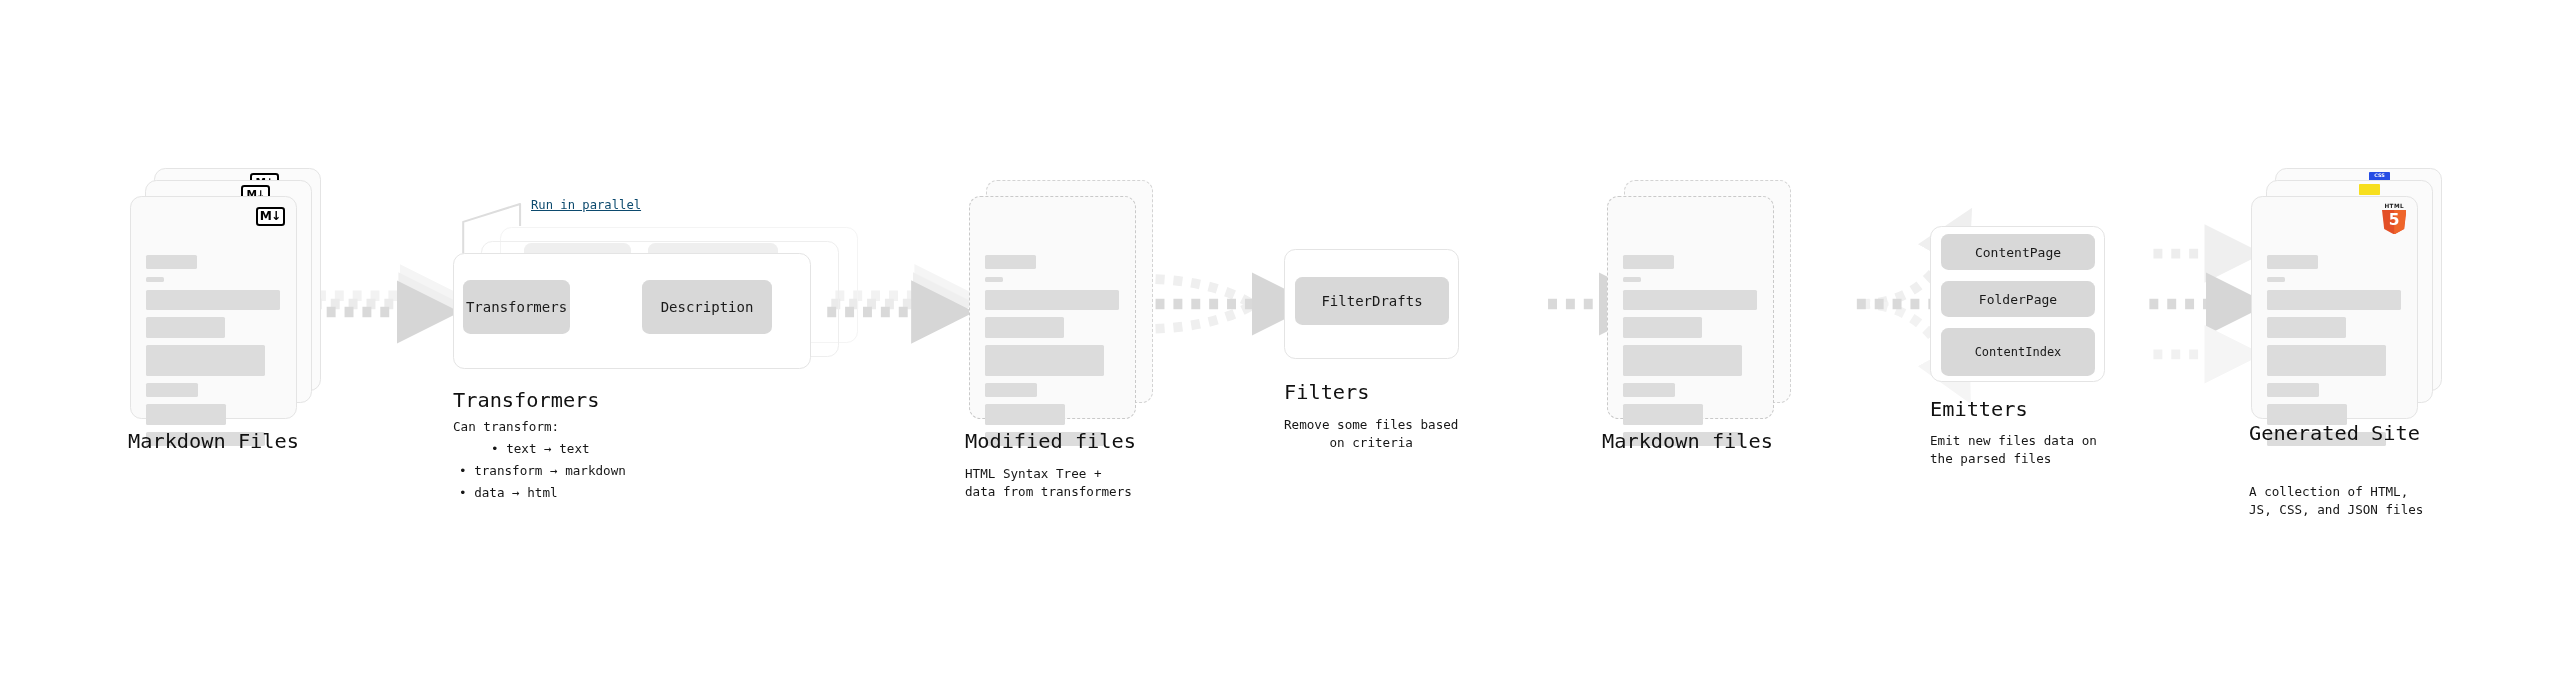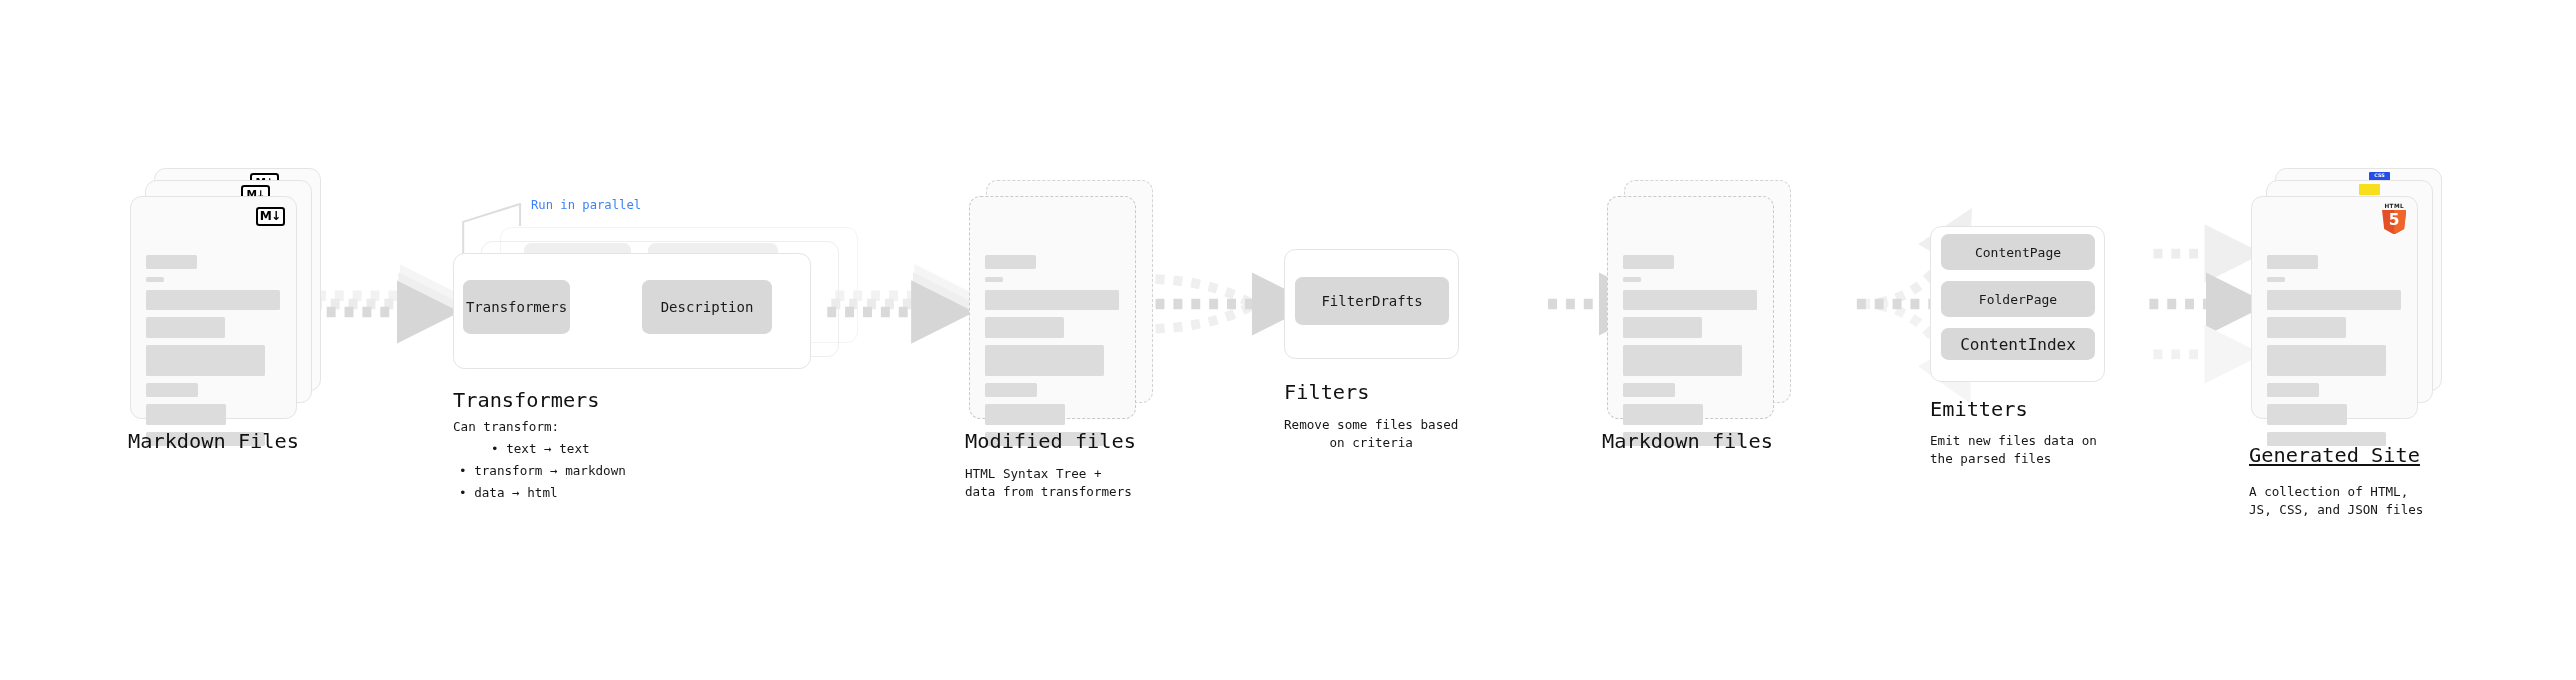--- a/index.html
+++ b/index.html
@@ -128,22 +128,23 @@
   .subtitle {
     position: absolute;
     font-size: 12.6px;
     line-height: 1.42;
     color: #161616;
     white-space: pre;
   }
   .parallel-label {
     position: absolute;
     font-size: 12.2px;
-    color: #3b82f6;
+    color: #0c4a6e;
     white-space: nowrap;
+    text-decoration: underline;
   }
 
   
   svg.arrowlayer { position: absolute; left:0; top:0; width: 2576px; height: 681px; pointer-events: none; }
 </style>
 </head>
 <body>
 
 <div id="stage">
 
@@ -297,21 +298,21 @@
         <div class="bar" style="width:119px; height:14px;"></div>
       </div>
     </div>
     <div class="title" style="left:1602px; top:429px;">Markdown files</div>
   </div>
 
   <div>
     <div class="groupbox" style="left:1930px; top:226px; width:175px; height:156px;"></div>
     <div class="pill" style="left:1941px; top:234px; width:154px; height:36px; font-size:13px;">ContentPage</div>
     <div class="pill" style="left:1941px; top:281px; width:154px; height:36px; font-size:13px;">FolderPage</div>
-    <div class="pill" style="left:1941px; top:328px; width:154px; height:32px; font-size:16px;">ContentIndex</div>
+    <div class="pill" style="left:1941px; top:328px; width:154px; height:48px; font-size:12px;">ContentIndex</div>
     <div class="title" style="left:1930px; top:397px;">Emitters</div>
     <div class="subtitle" style="left:1930px; top:432px;">Emit new files data on
 the parsed files</div>
   </div>
 
   <div>
     <div class="stackcard" style="left:2275px; top:168px;"></div>
     <div class="css-badge" style="left:2369px; top:172px;">CSS</div>
     <div class="stackcard" style="left:2266px; top:180px;"></div>
     <div class="js-badge" style="left:2359px; top:184px;"></div>
@@ -328,19 +329,19 @@
         <div class="bar" style="width:18.7px; height:5.7px;"></div>
         <div class="bar" style="width:134px; height:20.3px; margin-top:4.9px;"></div>
         <div class="bar" style="width:79px; height:20.3px;"></div>
         <div class="bar" style="width:119px; height:31px;"></div>
         <div class="bar" style="width:52px; height:14px;"></div>
         <div class="bar" style="width:80px; height:20.3px;"></div>
         <div class="bar" style="width:119px; height:14px;"></div>
       </div>
     </div>
 
-    <div class="title" style="left:2249px; top:443px;text-decoration:underline;">Generated Site</div>
+    <div class="title" style="left:2249px; top:421px;">Generated Site</div>
     <div class="subtitle" style="left:2249px; top:483px;">A collection of HTML,
 JS, CSS, and JSON files</div>
   </div>
 
 </div>
 
 
 </body></html>

